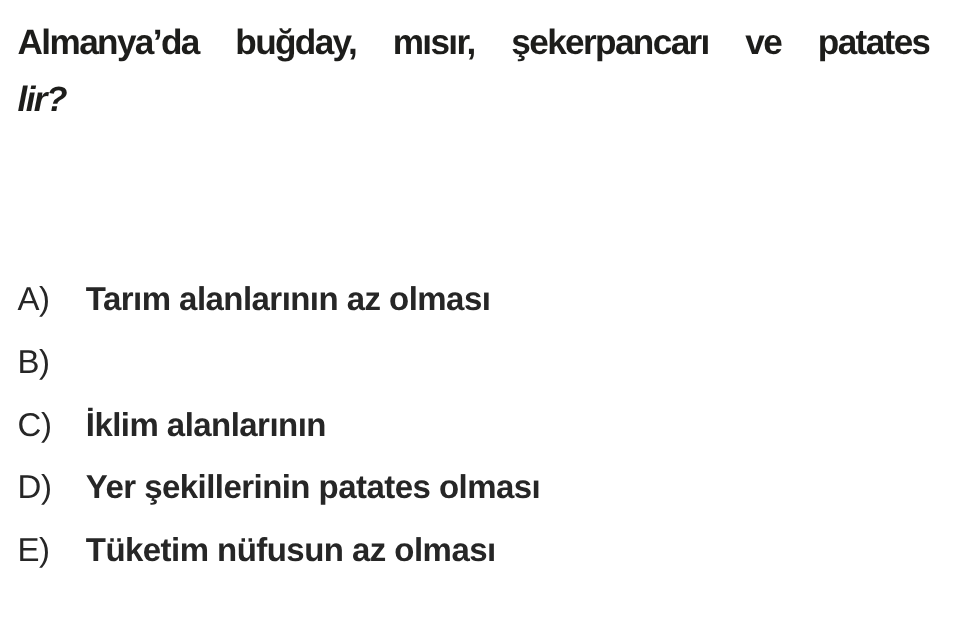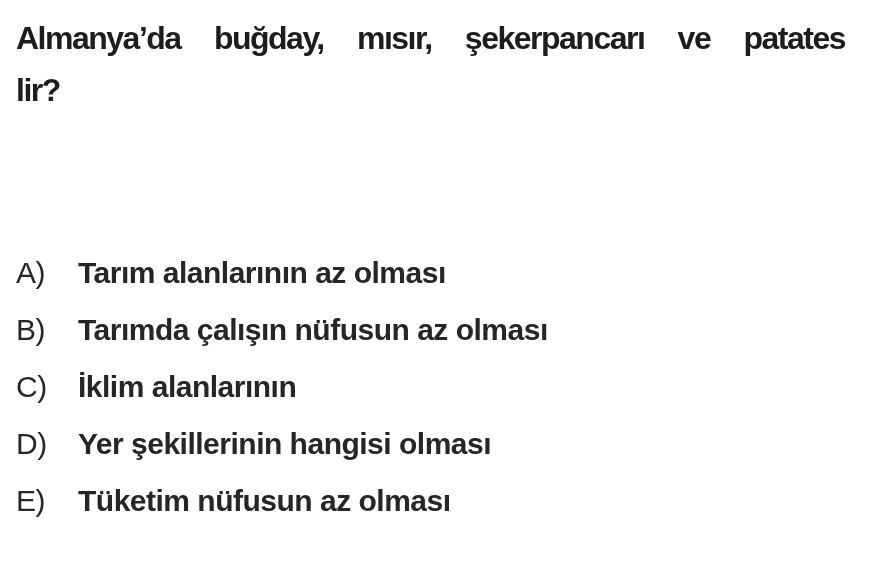--- a/index.html
+++ b/index.html
@@ -34,20 +34,21 @@
     word-spacing: 2px;
     text-align: justify;
     text-align-last: justify;
     white-space: nowrap;
     overflow: hidden;
   }
 
   .qline.last {
     text-align: center;
     text-align-last: left;
+    font-style: italic;
   }
 
   
   .options {
     position: absolute;
     left: 16px;
     top: 244px;
     width: 829px;
     list-style: none;
   }
@@ -82,29 +83,28 @@
     <div class="qline last">lir?</div>
   </div>
 
   <ul class="options">
     <li class="option">
       <span class="letter">A)</span>
       <span class="text">Tarım alanlarının az olması</span>
     </li>
     <li class="option">
       <span class="letter">B)</span>
-      <span class="text">Tarımda çalışın nüfusun az olması</span>
     </li>
     <li class="option">
       <span class="letter">C)</span>
       <span class="text">İklim alanlarının</span>
     </li>
     <li class="option">
       <span class="letter">D)</span>
-      <span class="text">Yer şekillerinin hangisi olması</span>
+      <span class="text">Yer şekillerinin patates olması</span>
     </li>
     <li class="option">
       <span class="letter">E)</span>
       <span class="text">Tüketim nüfusun az olması</span>
     </li>
   </ul>
 
 </div>
 
 </body></html>

